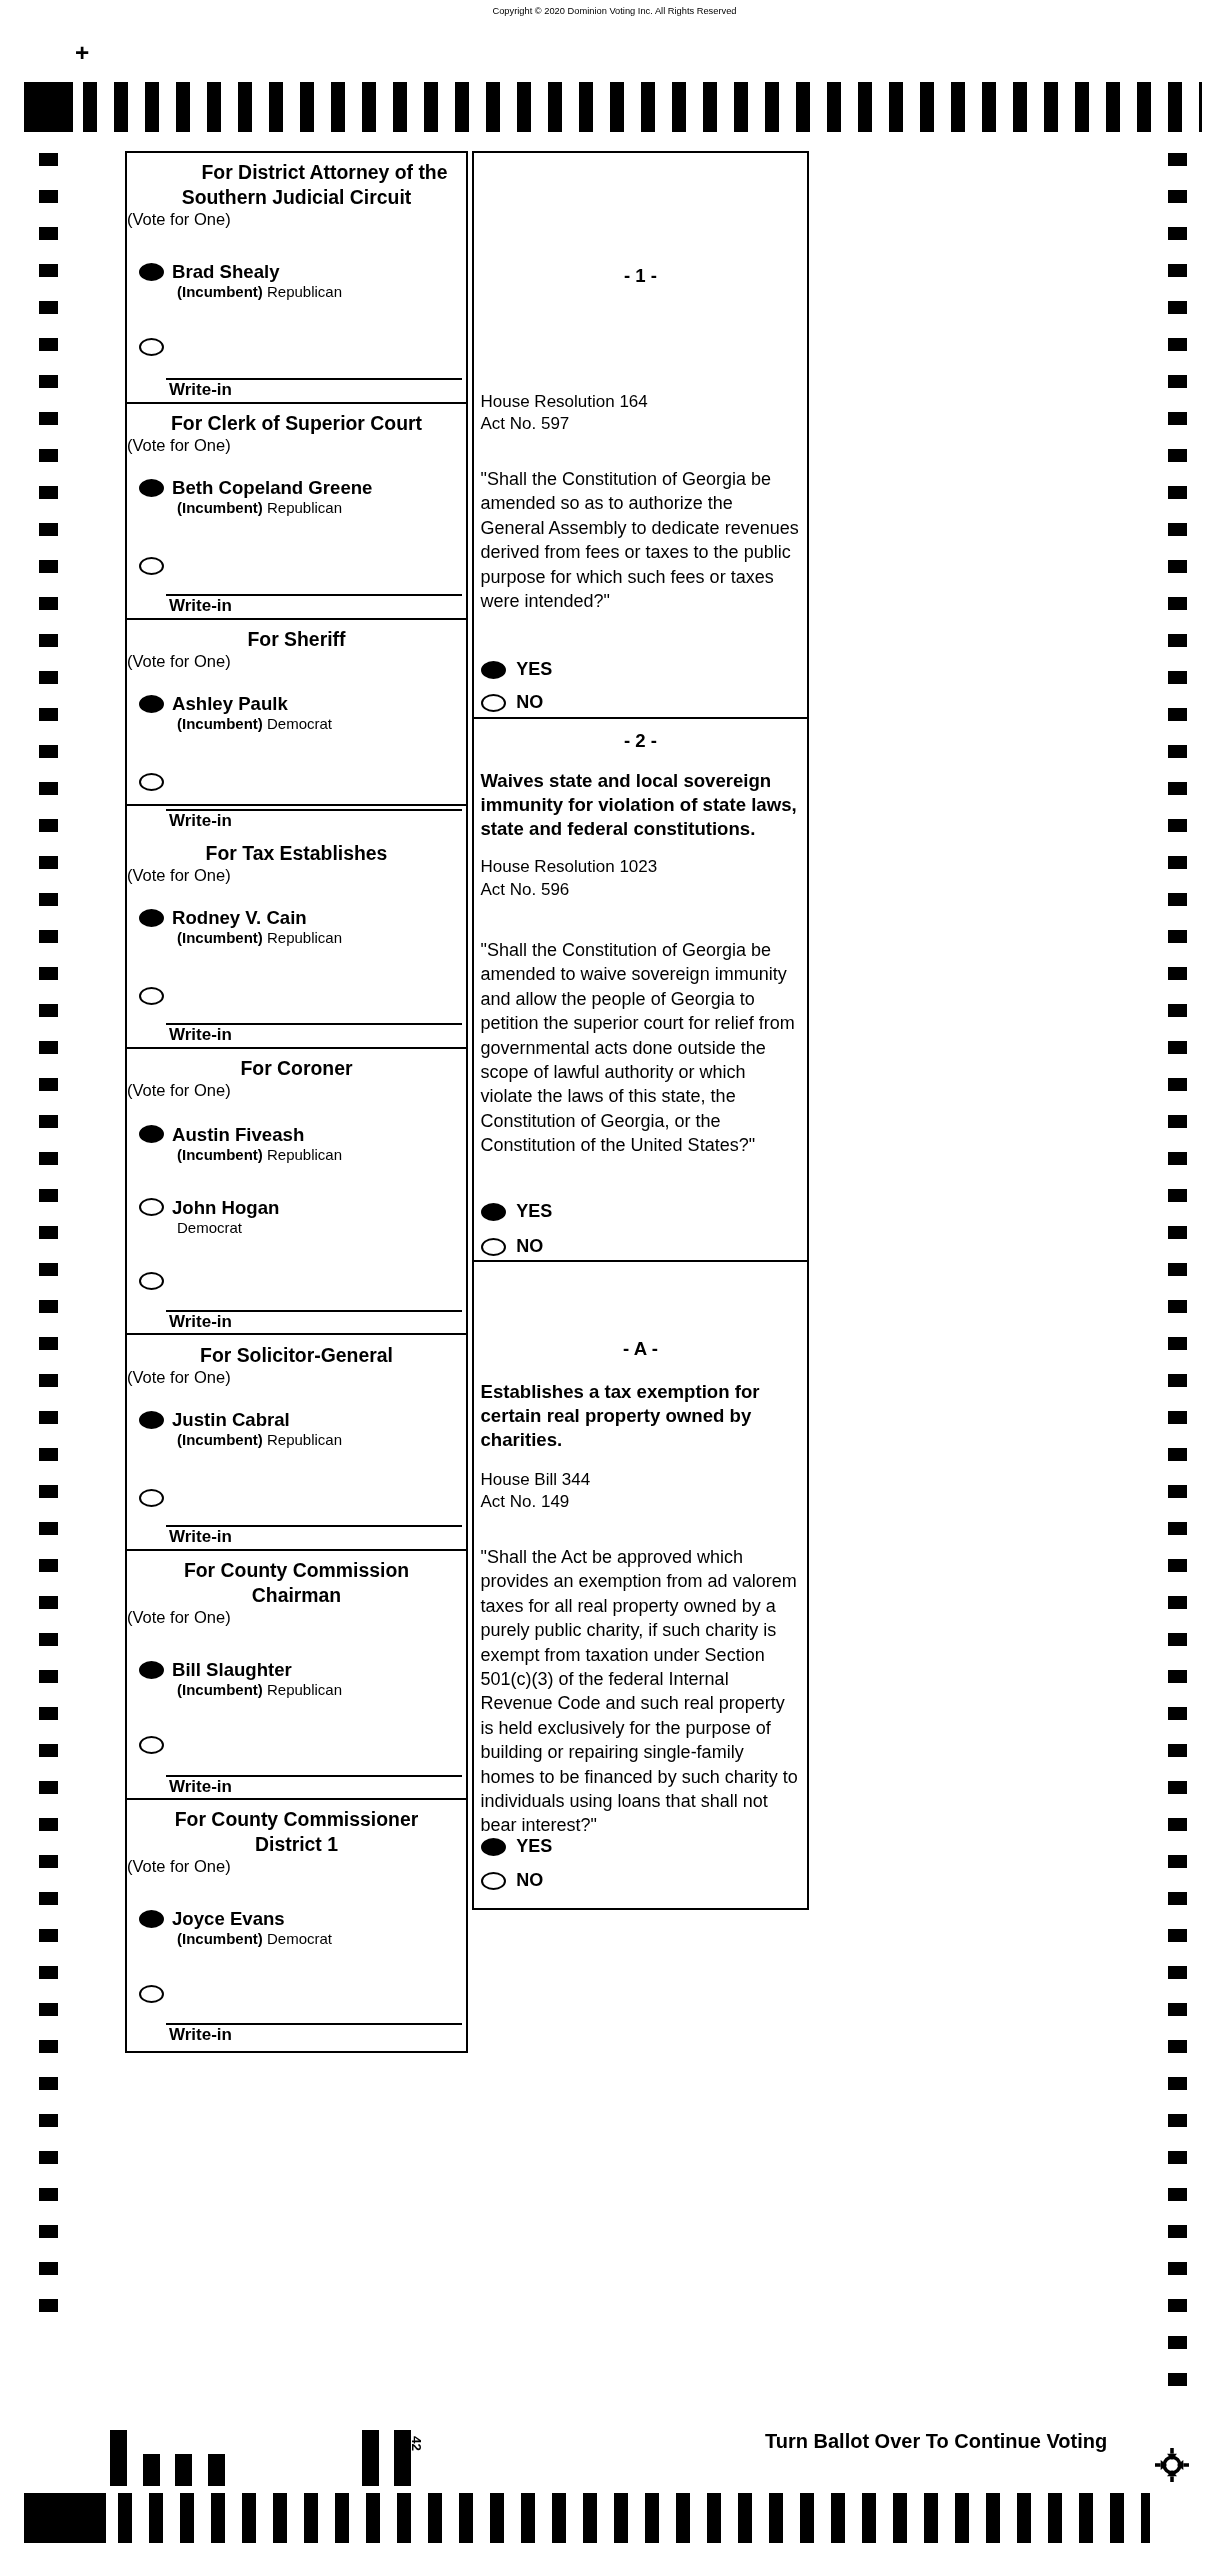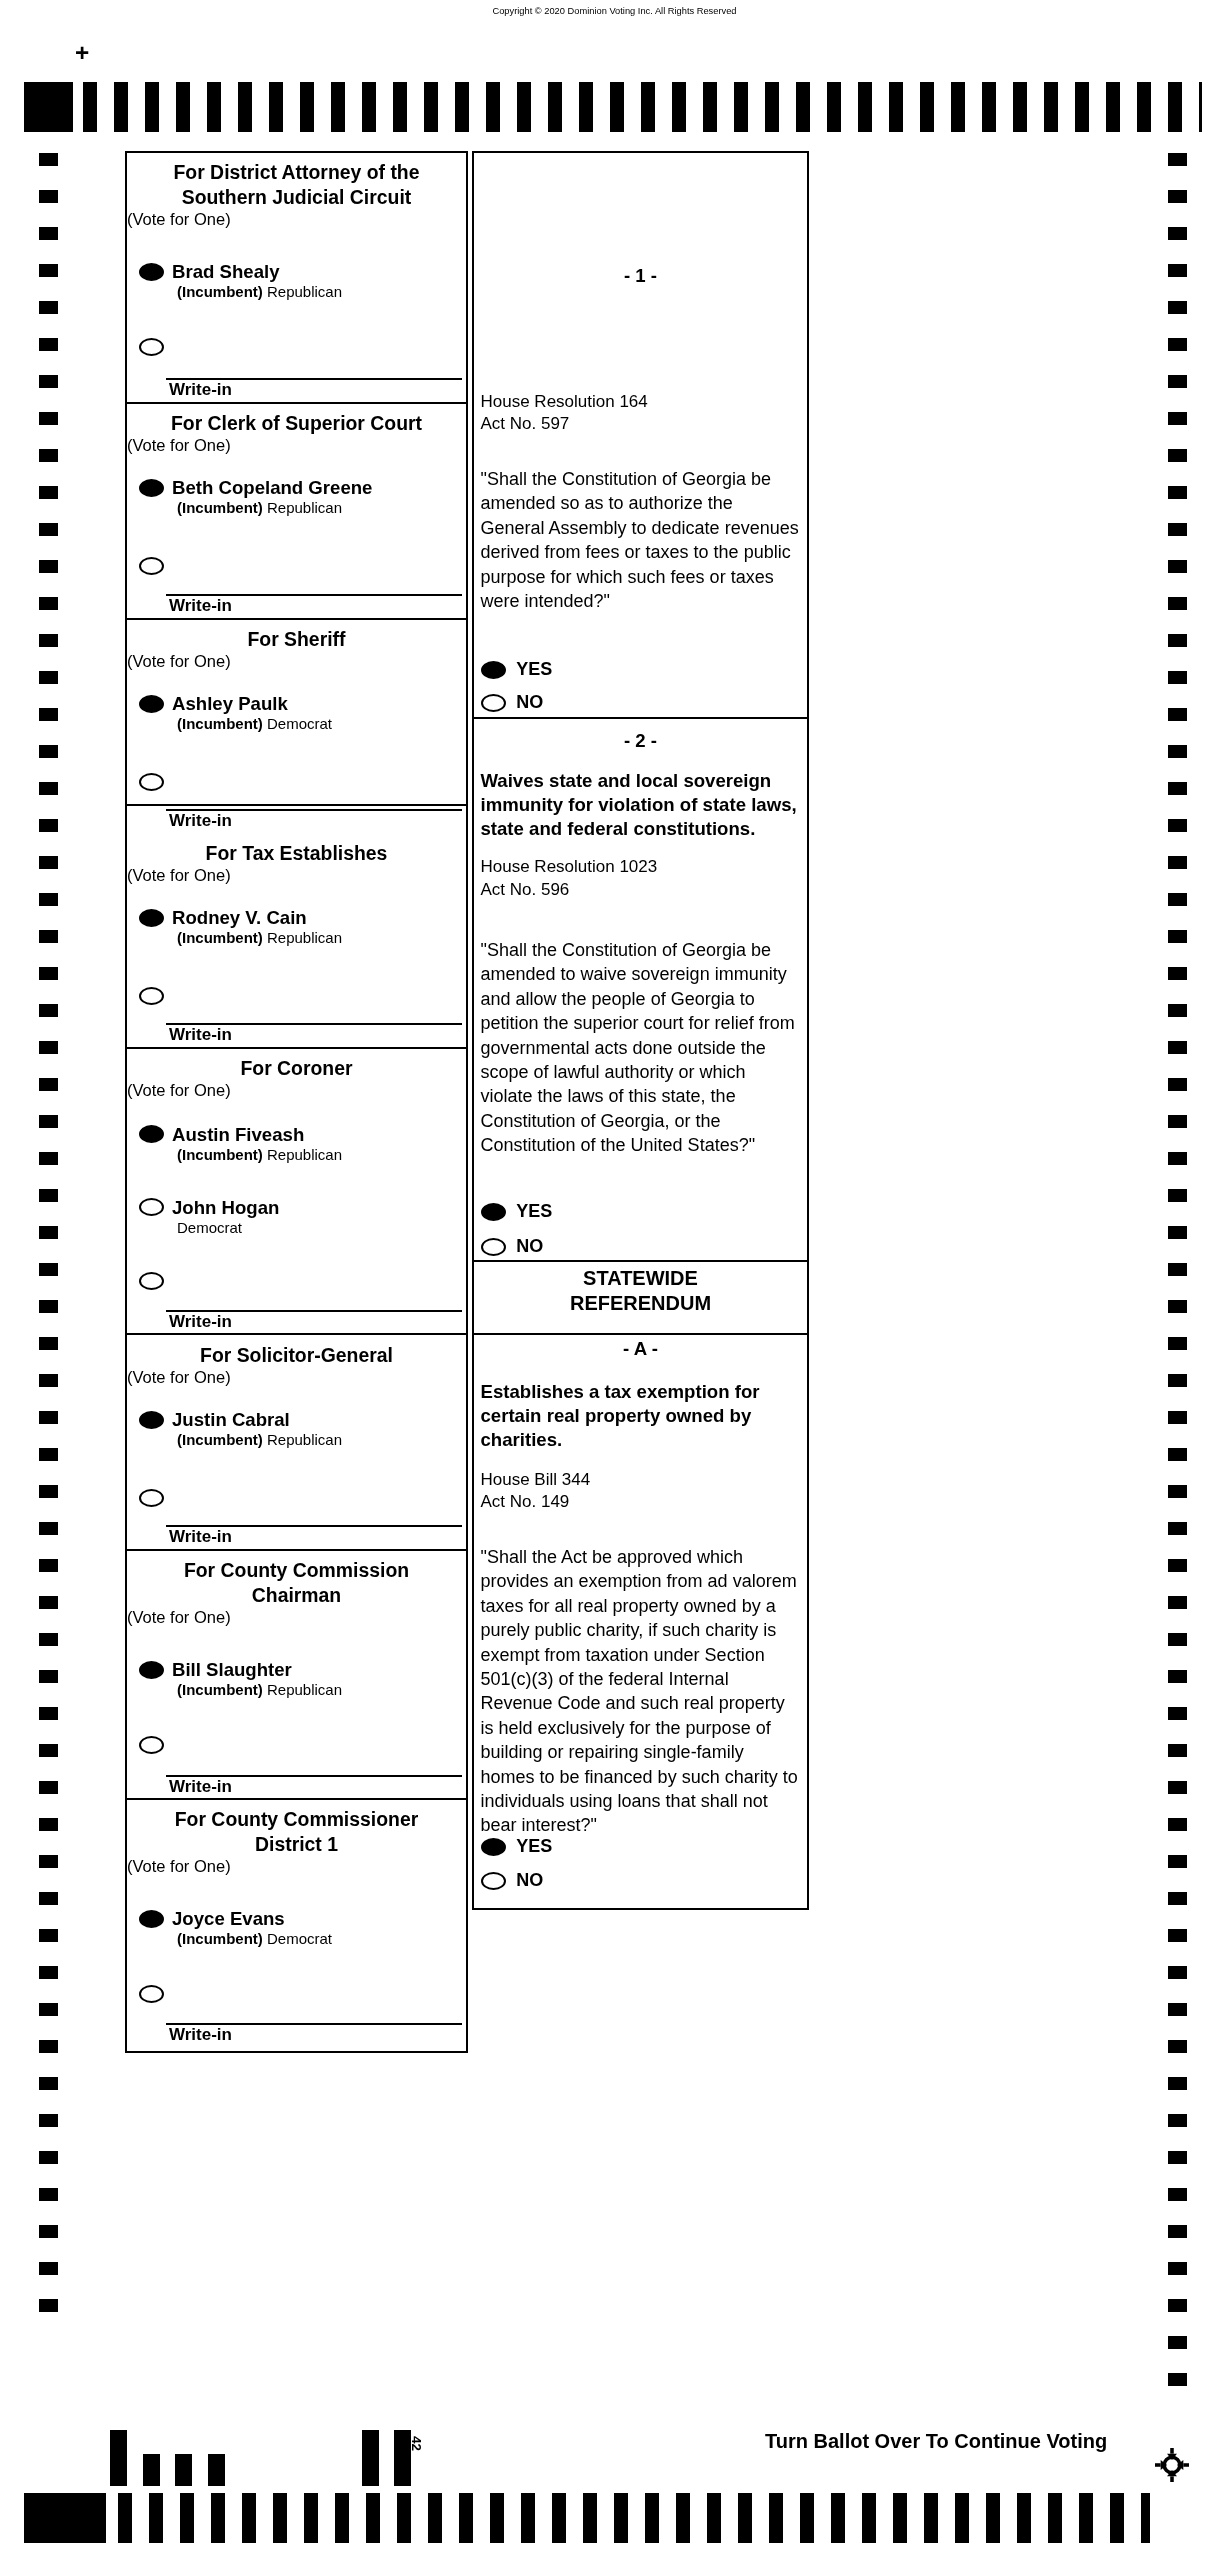--- a/index.html
+++ b/index.html
@@ -59,21 +59,21 @@
 
   <div class="abs tm-sq" style="left:24px;top:82px;width:49px;height:50px;"></div>
   <div class="abs tm-row" style="left:83px;top:82px;width:1119px;"></div>
 
   <div class="abs tm-col-left"></div>
   <div class="abs tm-col-right"></div>
 
   <div class="abs colbox" style="left:125px;top:151px;width:339px;height:1898px;">
 
     <div class="race" style="top:0;height:251px;">
-      <div class="race-title" style="top:7.2px;">For District Attorney of the</div>
+      <div class="race-title" style="top:7.2px;padding-left:28px;">For District Attorney of the</div>
       <div class="race-title" style="top:32px;">Southern Judicial Circuit</div>
       <div class="vote-inst" style="top:57px;">(Vote for One)</div>
       <div class="bubble filled" style="top:110px;"></div>
       <div class="cand-name" style="top:108px;">Brad Shealy</div>
       <div class="cand-party" style="top:130px;"><span class="tag">(Incumbent)</span> <span>Republican</span></div>
       <div class="bubble" style="top:185px;"></div>
       <div class="writein-line" style="top:225px;"></div>
       <div class="writein-label" style="top:227px;">Write-in</div>
     </div>
 
@@ -175,24 +175,20 @@
     <div class="mbox" style="top:566px;height:543px;">
       <div class="mnum" style="top:10.8px;">- 2 -</div>
       <div class="msummary" style="top:50px;">Waives state and local sovereign immunity for violation of state laws, state and federal constitutions.</div>
       <div class="mref" style="top:138px;">House Resolution 1023</div>
       <div class="mref" style="top:161px;">Act No. 596</div>
       <div class="mquestion" style="top:219px;">"Shall the Constitution of Georgia be amended to waive sovereign immunity and allow the people of Georgia to petition the superior court for relief from governmental acts done outside the scope of lawful authority or which violate the laws of this state, the Constitution of Georgia, or the Constitution of the United States?"</div>
       <div class="yn-row" style="top:482px;"><span class="yn-bubble filled"></span><span class="yn-label">YES</span></div>
       <div class="yn-row" style="top:517px;"><span class="yn-bubble"></span><span class="yn-label">NO</span></div>
     </div>
 
-    <div class="mbox" style="top:1110px;height:72px;">
-      <div class="mhead-line" style="top:3.6px;">STATEWIDE</div>
-      <div class="mhead-line" style="top:29px;">REFERENDUM</div>
-    </div>
 
     <div class="mbox last" style="top:1181px;height:573px;">
       <div class="mnum" style="top:3.6px;">- A -</div>
       <div class="msummary" style="top:46px;">Establishes a tax exemption for certain real property owned by charities.</div>
       <div class="mref" style="top:136px;">House Bill 344</div>
       <div class="mref" style="top:158px;">Act No. 149</div>
       <div class="mquestion" style="top:211px;">"Shall the Act be approved which provides an exemption from ad valorem taxes for all real property owned by a purely public charity, if such charity is exempt from taxation under Section 501(c)(3) of the federal Internal Revenue Code and such real property is held exclusively for the purpose of building or repairing single-family homes to be financed by such charity to individuals using loans that shall not bear interest?"</div>
       <div class="yn-row" style="top:502px;"><span class="yn-bubble filled"></span><span class="yn-label">YES</span></div>
       <div class="yn-row" style="top:536px;"><span class="yn-bubble"></span><span class="yn-label">NO</span></div>
     </div>

